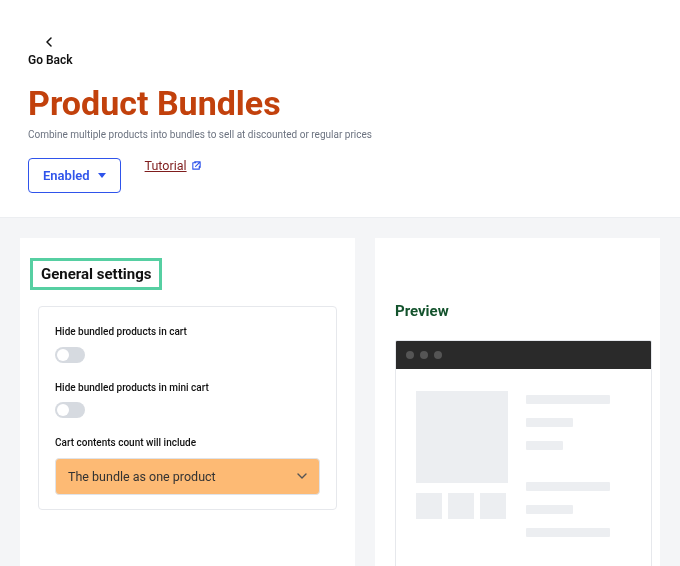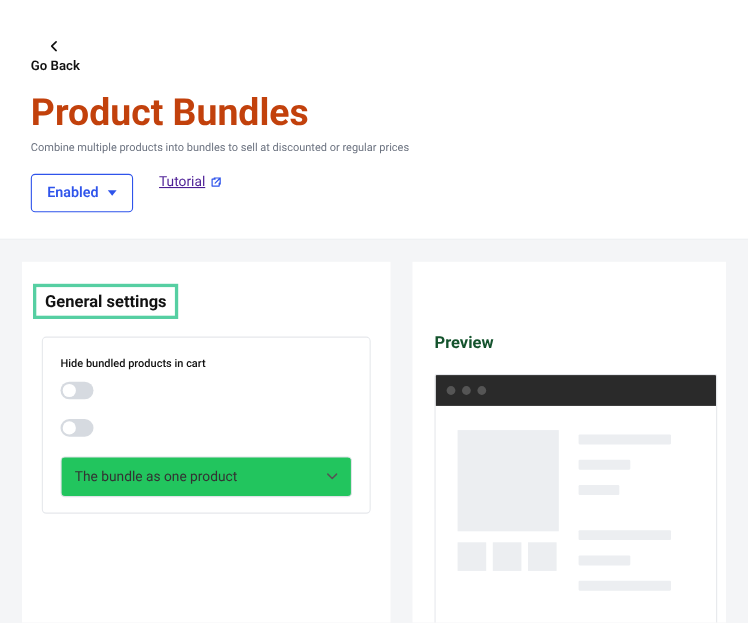--- a/index.html
+++ b/index.html
@@ -52,21 +52,21 @@
     border-radius: 4px;
     cursor: pointer;
   }
   .enabled-btn .caret {
     width: 0; height: 0;
     border-left: 4px solid transparent;
     border-right: 4px solid transparent;
     border-top: 5px solid #2f54eb;
   }
   .tutorial-link {
-    color: #4c1d95;
+    color: #7f1d1d;
     font-size: 12.5px;
     text-decoration: underline;
     display: inline-flex;
     align-items: center;
     gap: 4px;
     cursor: pointer;
   }
   .tutorial-link svg { width: 11px; height: 11px; }
 
   .lower { display: flex; gap: 20px; padding: 20px; }
@@ -115,21 +115,21 @@
     background: #fff;
     border-radius: 50%;
   }
   .select {
     width: 100%;
     border: 1px solid #e0e3e8;
     border-radius: 4px;
     padding: 10px 12px;
     font-size: 12.5px;
     color: #333;
-    background: #22c55e;
+    background: #fdba74;
     display: flex;
     align-items: center;
     justify-content: space-between;
     cursor: pointer;
     gap: 39px;
   }
   .select .chev { width:10px; height:10px; color:#555; }
 
   .preview-title {
     font-size: 15px;
@@ -199,25 +199,27 @@
   <div class="col-left">
     <div class="section-title highlight">General settings</div>
     <div class="settings-box">
 
       <div class="setting">
         <div class="setting-label">Hide bundled products in cart</div>
         <div class="toggle"></div>
       </div>
 
       <div class="setting">
+        <div class="setting-label">Hide bundled products in mini cart</div>
         <div class="toggle"></div>
       </div>
 
 
       <div class="setting">
+        <div class="setting-label">Cart contents count will include</div>
         <div class="select">
           <span>The bundle as one product</span>
           <svg class="chev" viewBox="0 0 10 10">
               <path d="M1 3 L5 7 L9 3" stroke="currentColor" stroke-width="1.4" fill="none" stroke-linecap="round" stroke-linejoin="round"></path>
             </svg>
         </div>
       </div>
 
     </div>
   </div>

